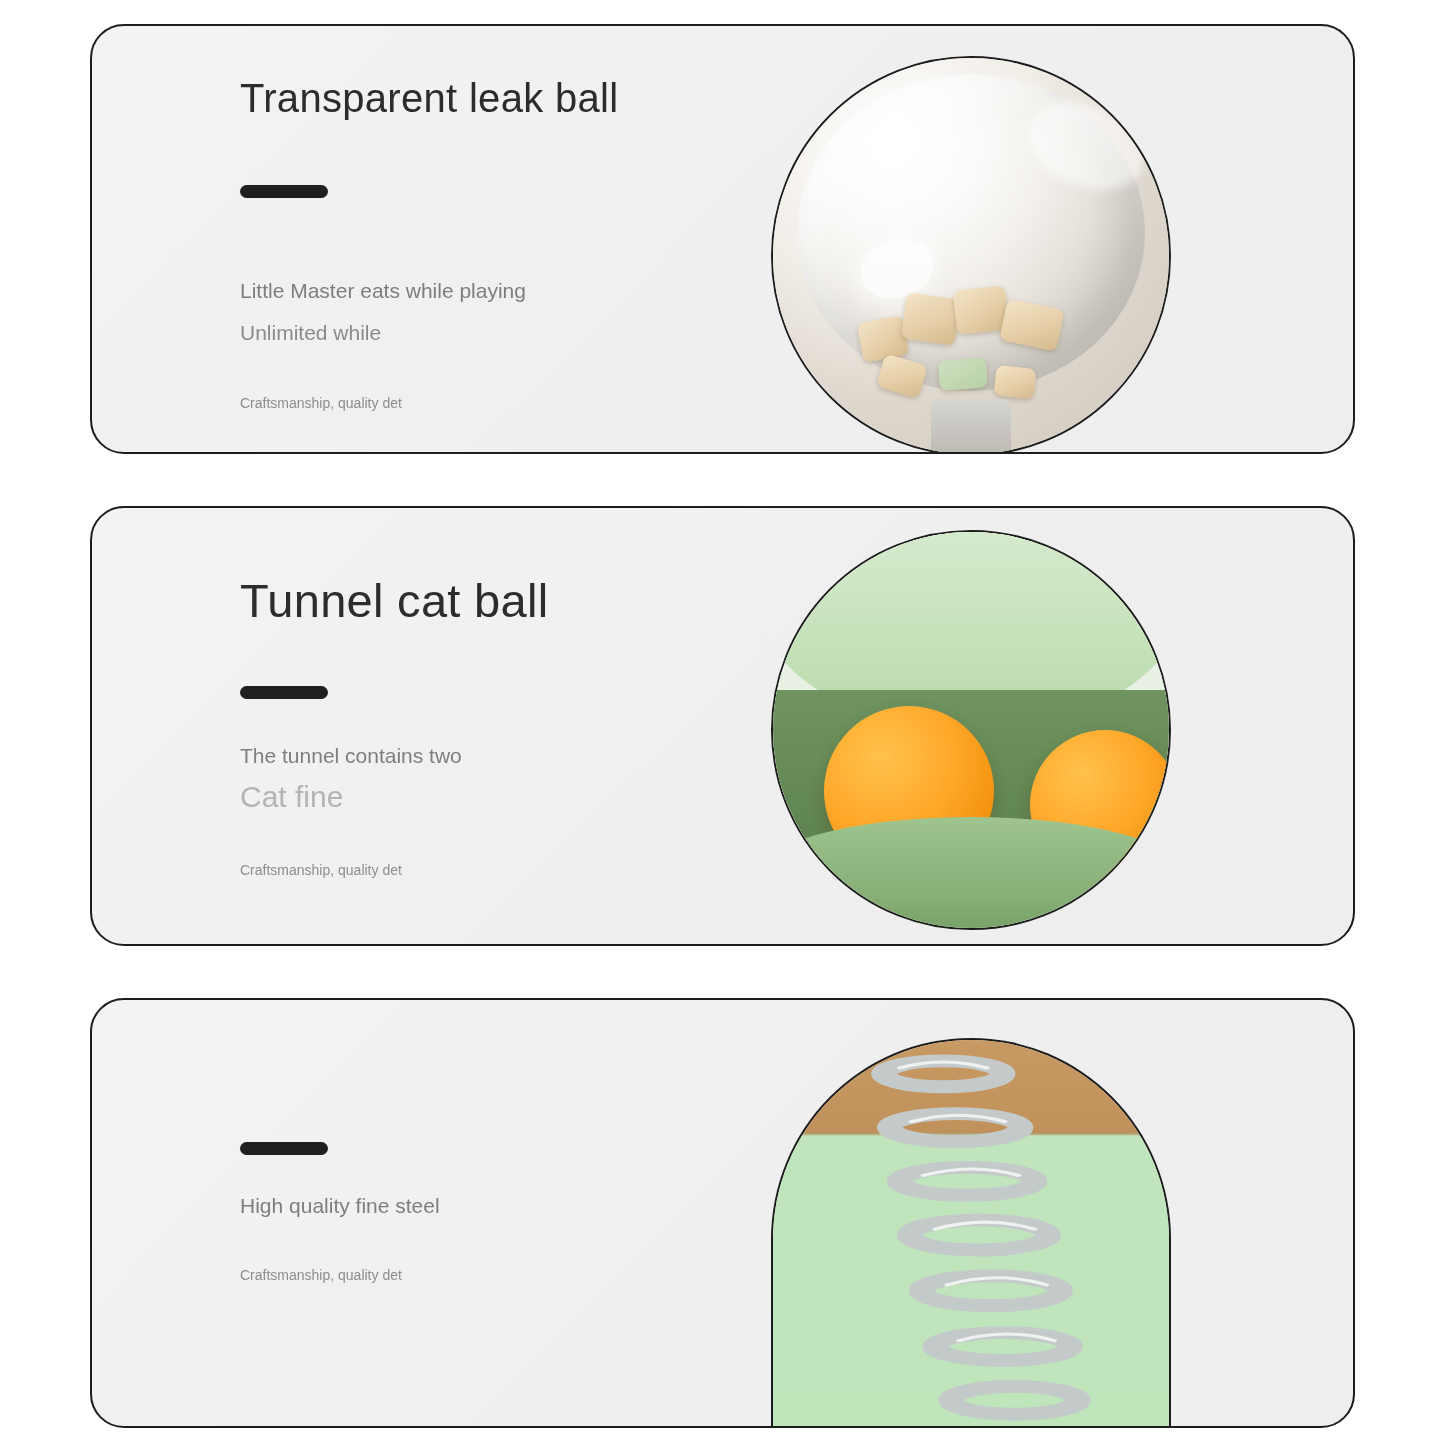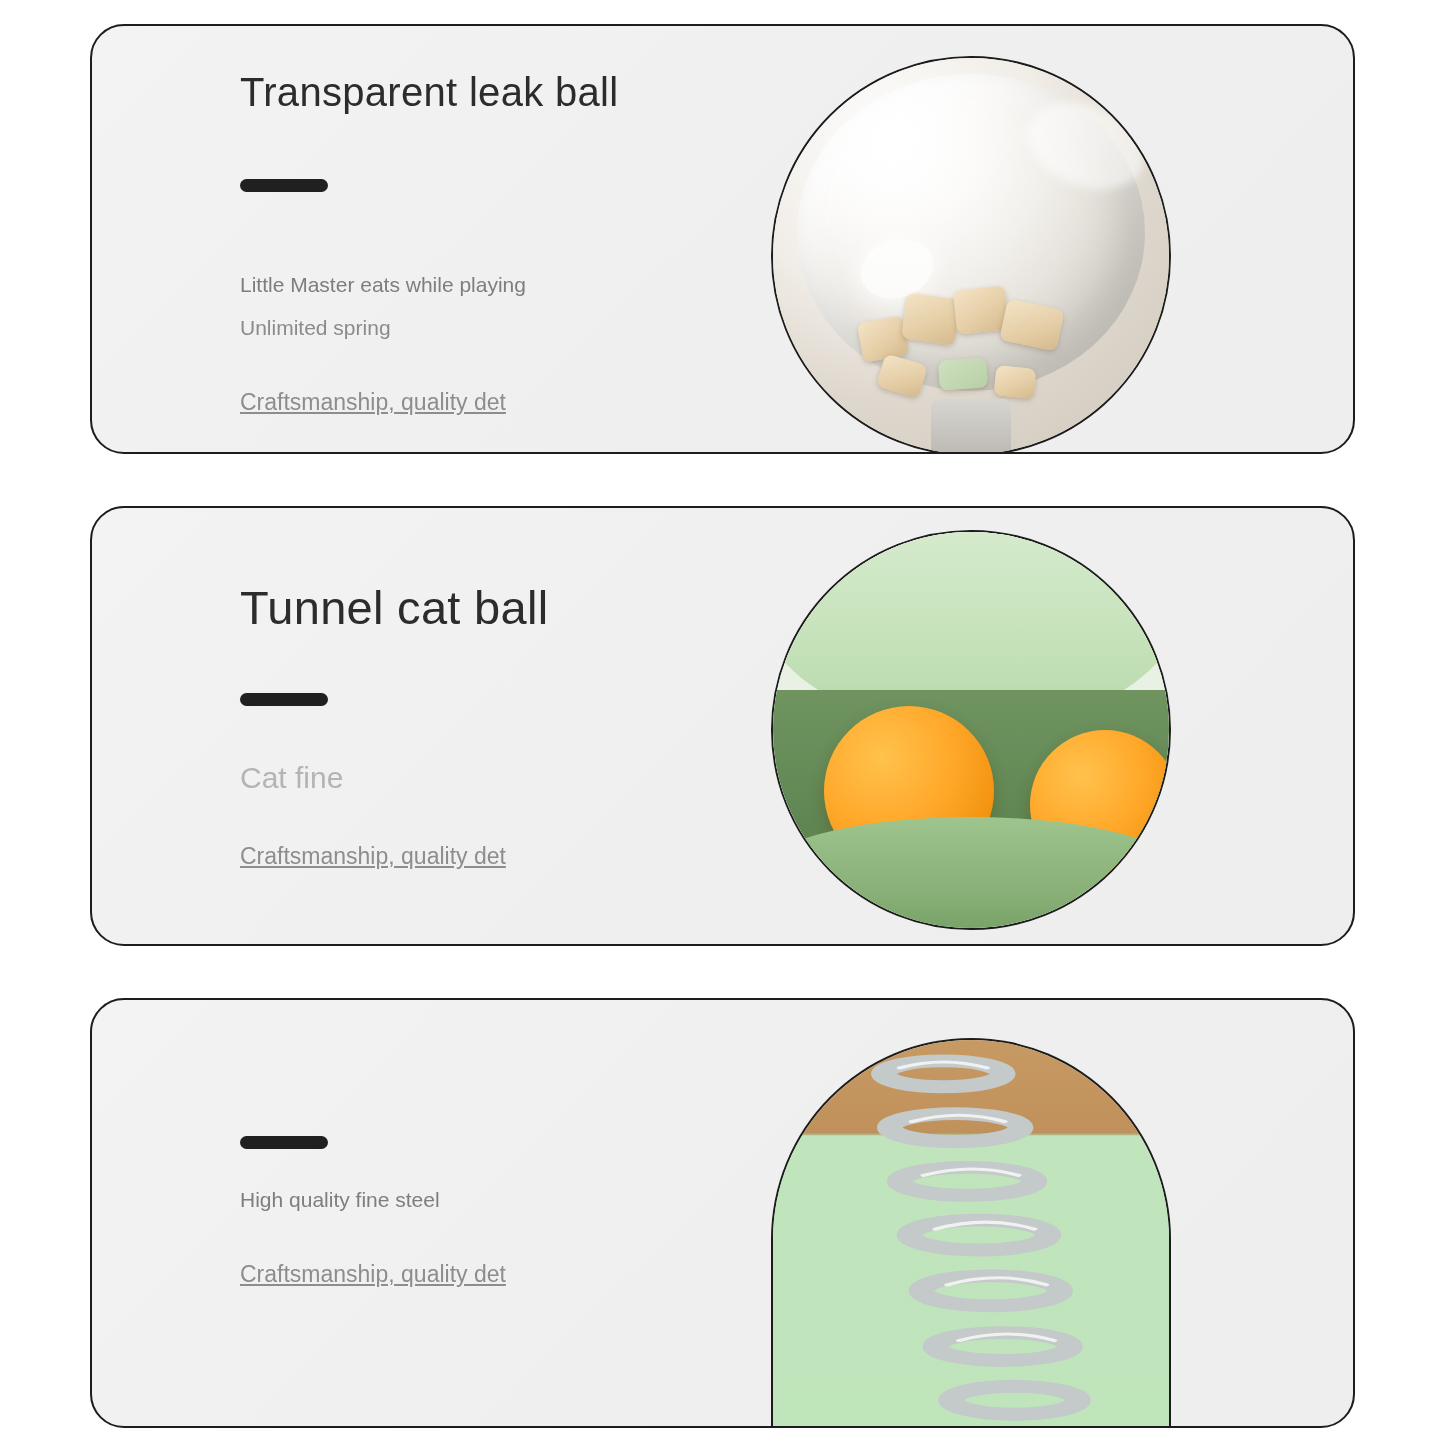--- a/index.html
+++ b/index.html
@@ -75,23 +75,22 @@
   .sub-b {
     color: #b4b4b4;
     line-height: 1.2;
   }
   .card.c1 .sub-b { font-size: 21px; color:#8b8b8b; margin-top: 16px; }
   .card.c2 .sub-b { font-size: 30px; margin-top: 10px; }
   .card.c3 .sub-b { font-size: 30px; margin-top: 8px; }
 
   .sub-c {
     color: #8d8d8d;
-    font-size: 23px;
+    font-size: 14px;
     line-height: 1.3;
-    text-decoration: underline;
   }
   .card.c1 .sub-c { margin-top: 48px; }
   .card.c2 .sub-c { margin-top: 46px; }
   .card.c3 .sub-c { margin-top: 46px; }
 
   
   .photo {
     position: absolute;
     border-radius: 50%;
     border: 2px solid #1c1c1c;
@@ -190,21 +189,21 @@
 </head>
 <body>
 
 <div class="page">
 
   <div class="card c1">
     <div class="card-text">
       <div class="title">Transparent leak ball</div>
       <div class="dash"></div>
       <div class="sub-a">Little Master eats while playing</div>
-      <div class="sub-b">Unlimited spring</div>
+      <div class="sub-b">Unlimited while</div>
       <div class="sub-c">Craftsmanship, quality det</div>
     </div>
     <div class="photo">
       <div class="p1-bg"></div>
       <div class="p1-sphere"></div>
       <div class="p1-highlight2"></div>
       <div class="p1-highlight"></div>
       <div class="treat" style="left:22%;top:66%;width:46px;height:40px;transform:rotate(-10deg);"></div>
       <div class="treat" style="left:33%;top:60%;width:54px;height:46px;transform:rotate(8deg);"></div>
       <div class="treat" style="left:46%;top:58%;width:52px;height:44px;transform:rotate(-6deg);"></div>
@@ -213,20 +212,21 @@
       <div class="treat green" style="left:42%;top:76%;width:48px;height:30px;transform:rotate(-4deg);"></div>
       <div class="treat" style="left:56%;top:78%;width:40px;height:30px;transform:rotate(6deg);"></div>
       <div class="p1-base"></div>
     </div>
   </div>
 
   <div class="card c2">
     <div class="card-text">
       <div class="title">Tunnel cat ball</div>
       <div class="dash"></div>
+      <div class="sub-a">The tunnel contains two</div>
       <div class="sub-b">Cat fine</div>
       <div class="sub-c">Craftsmanship, quality det</div>
     </div>
     <div class="photo">
       <div class="p2-bg"></div>
       <div class="p2-white"></div>
       <div class="p2-top"></div>
       <div class="p2-mid"></div>
       <div class="ball-o" style="left:13%;top:44%;width:170px;height:170px;"></div>
       <div class="ball-o" style="left:65%;top:50%;width:150px;height:150px;"></div>

